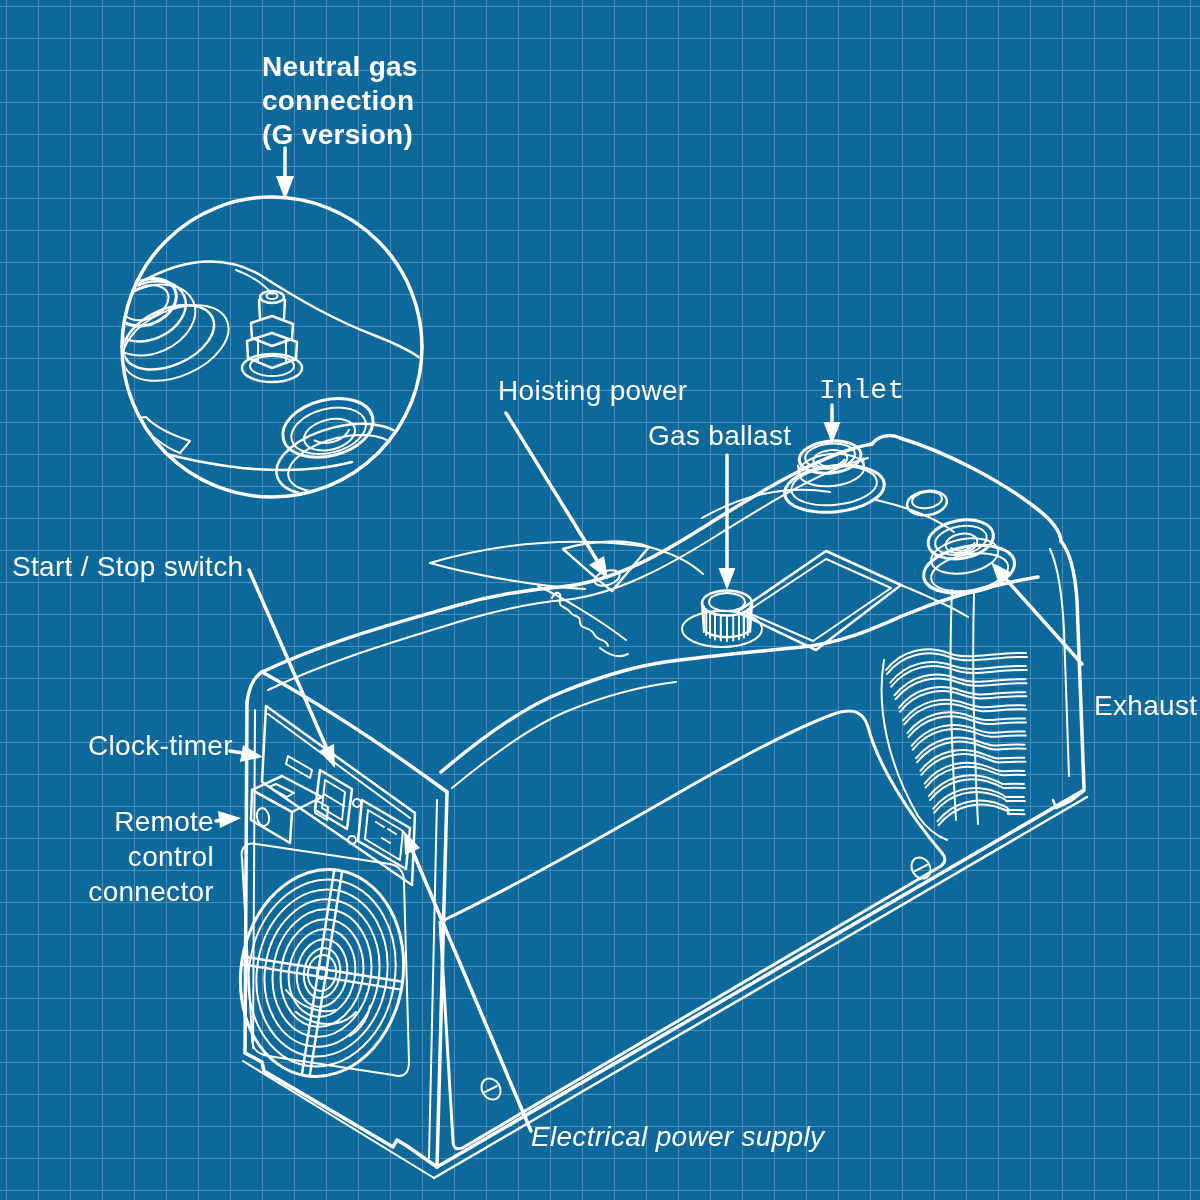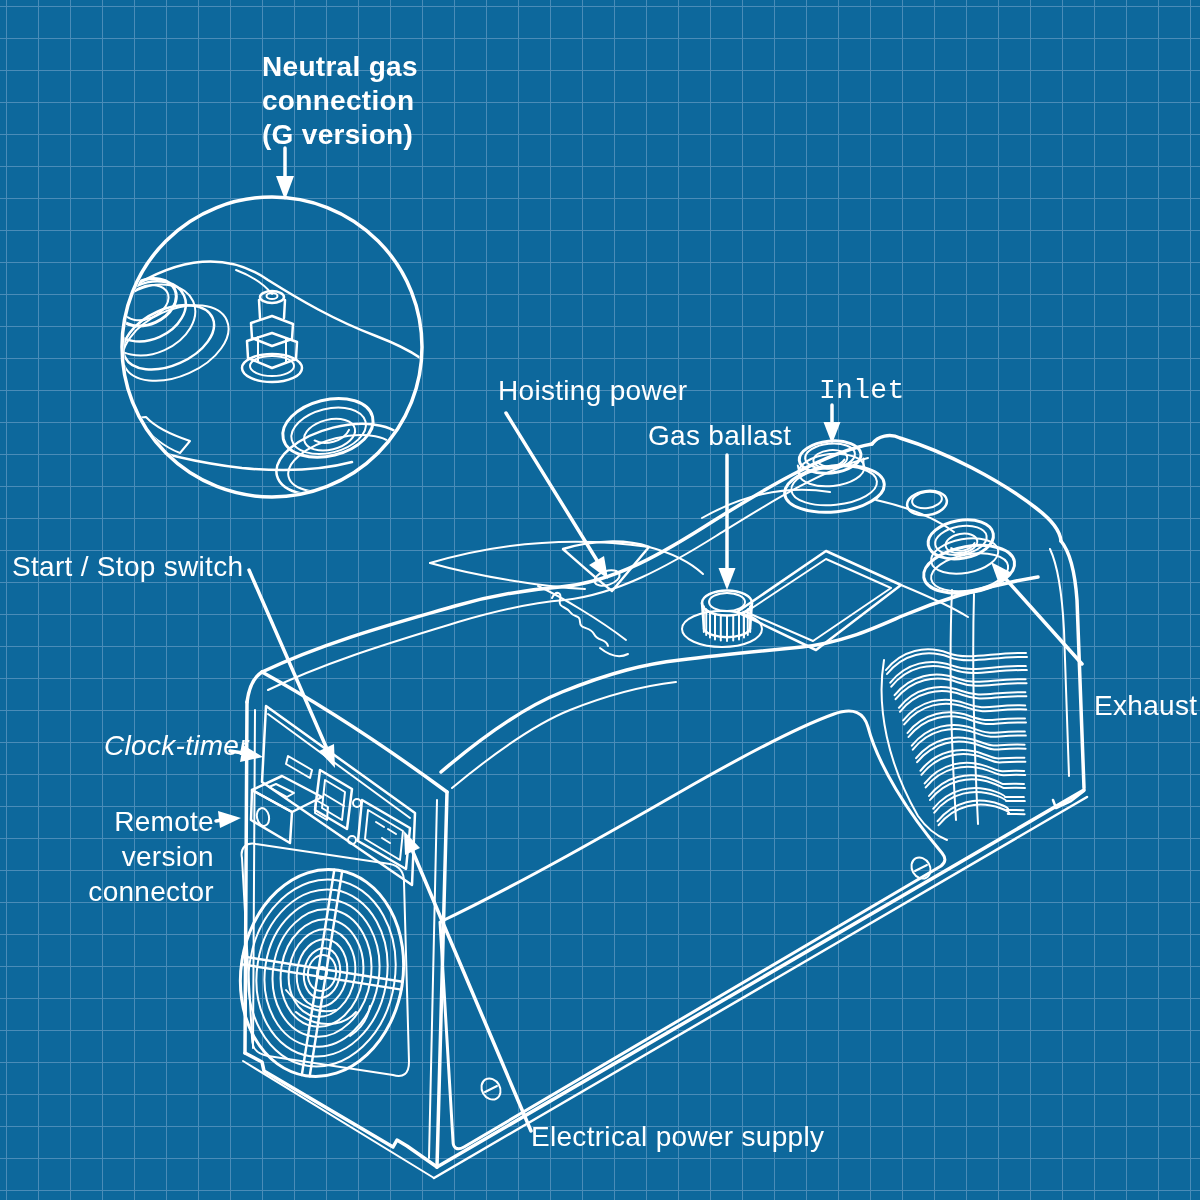--- a/index.html
+++ b/index.html
@@ -321,18 +321,18 @@
 </svg>
 
 <div class="lbl bold" style="left:262px;top:50px;line-height:34px;">Neutral gas
 connection
 (G version)</div>
 <div class="lbl" style="left:498px;top:374px;">Hoisting power</div>
 <div class="lbl" style="left:648px;top:419px;text-align:right;">Gas ballast</div>
 <div class="lbl" style="left:819px;top:374px;font-family:Liberation Mono, monospace;">Inlet</div>
 <div class="lbl" style="left:1094px;top:689px;">Exhaust</div>
 <div class="lbl" style="left:12px;top:530px;margin-top:20px;">Start / Stop switch</div>
-<div class="lbl" style="left:104px;top:729px;font-style:italic;">Clock-timer</div>
-<div class="lbl right" style="left:24px;top:804px;width:190px;line-height:35px;">Remote version
+<div class="lbl" style="left:88px;top:729px;">Clock-timer</div>
+<div class="lbl right" style="left:24px;top:804px;width:190px;line-height:35px;">Remote control
 connector</div>
-<div class="lbl" style="left:531px;top:1120px;">Electrical power supply</div>
+<div class="lbl" style="left:531px;top:1120px;font-style:italic;">Electrical power supply</div>
 
 </div>
 
 </body></html>

